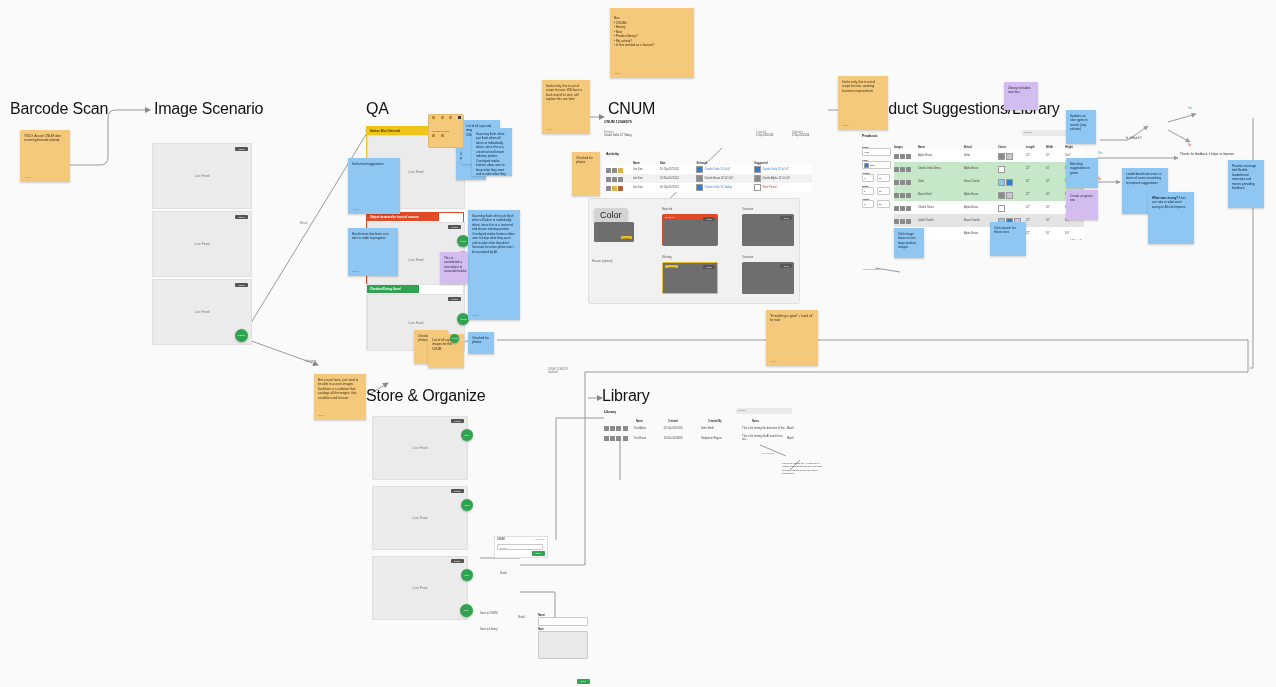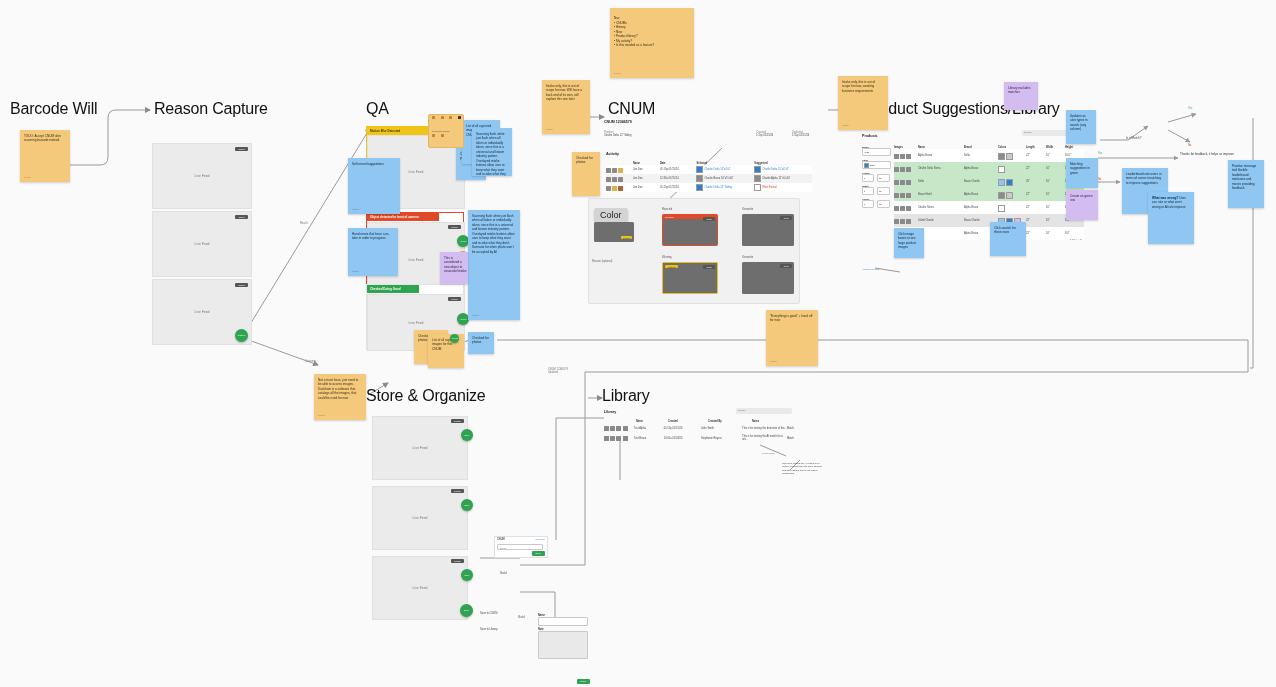--- a/index.html
+++ b/index.html
@@ -112,22 +112,22 @@
 
       <path d="M620,440 V480 "></path>
       <path d="M760,445 L786,456"></path>
       <path d="M800,460 L790,470"></path>
 
       <path d="M455,345 L470,340"></path>
       <path d="M400,225 L420,230"></path>
     </g>
   </svg>
 
-  <div class="abs sec-title" style="left:10px;top:100px;">Barcode Will</div>
-  <div class="abs sec-title" style="left:154px;top:100px;">Reason Capture</div>
+  <div class="abs sec-title" style="left:10px;top:100px;">Barcode Scan</div>
+  <div class="abs sec-title" style="left:154px;top:100px;">Image Scenario</div>
   <div class="abs sec-title" style="left:366px;top:100px;">QA</div>
   <div class="abs sec-title" style="left:608px;top:100px;">CNUM</div>
   <div class="abs sec-title" style="left:864px;top:100px;">Product Suggestions/Library</div>
   <div class="abs sec-title" style="left:366px;top:387px;">Store &amp; Organize</div>
   <div class="abs sec-title" style="left:602px;top:387px;">Library</div>
 
   <div class="abs note" style="left:20px;top:130px;width:50px;height:52px;">
     <span>TODO: Accept CNUM after scanning barcode instead</span>
     <span class="meta">author</span>
   </div>

